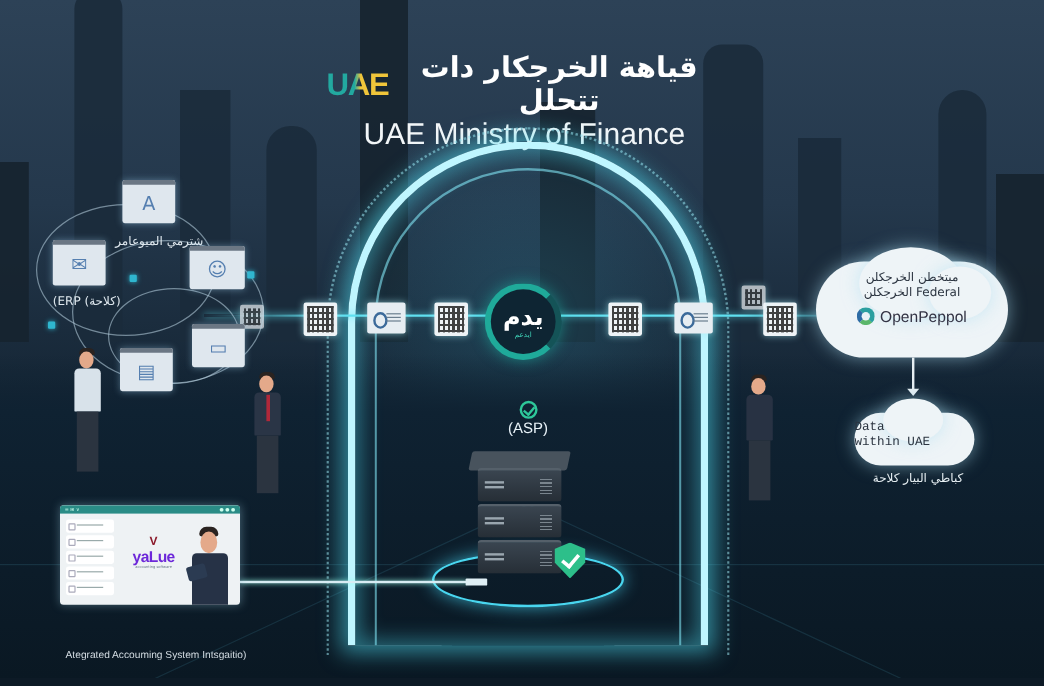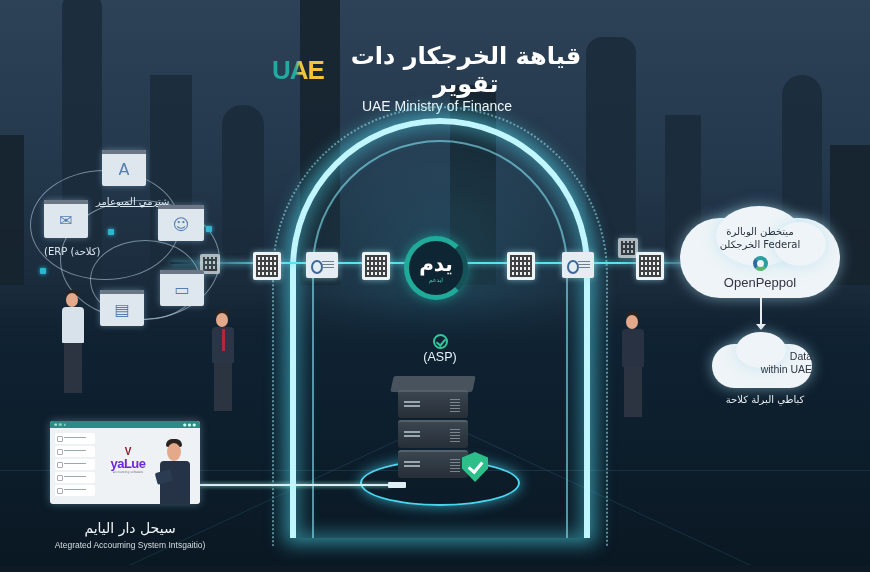--- a/index.html
+++ b/index.html
@@ -15,21 +15,21 @@
     background: linear-gradient(180deg, rgba(14,30,44,0.0) 0%, #0f2232 18%, #0a1823 100%); }
   .grid-line { position: absolute; height: 1px; background: rgba(90,180,210,0.15); transform-origin: left center; }
 
   
   .header { position: absolute; left: 272px; top: 42px; width: 330px; text-align: center; }
   .title-row { display: flex; align-items: center; justify-content: center; gap: 6px; }
   .uae-logo { font-family: "Liberation Sans", sans-serif; font-weight: 700; font-size: 26px; letter-spacing: -1px;
     background: linear-gradient(90deg, #22a9a0 0%, #22a9a0 45%, #f0c53a 55%, #f0c53a 100%);
     -webkit-background-clip: text; background-clip: text; color: transparent; }
   .title-ar { font-size: 24px; font-weight: 700; color: #ffffff; direction: rtl; }
-  .subtitle { font-family: "Liberation Sans", sans-serif; font-size: 14px; color: #f2f6f8; margin-top: 0px; }
+  .subtitle { font-family: "Liberation Sans", sans-serif; font-size: 25px; color: #f2f6f8; margin-top: 0px; }
 
   
   .arch { position: absolute; left: 290px; top: 118px; width: 300px; height: 420px; }
   .arch-outer-dots { position: absolute; left: -18px; top: -12px; width: 336px; height: 440px;
     border: 2px dotted rgba(160,230,240,0.55); border-bottom: none; border-radius: 170px 170px 0 0; }
   .arch-ring { position: absolute; left: 0; top: 0; width: 300px; height: 420px;
     border: 6px solid #bff6ff; border-bottom: none; border-radius: 150px 150px 0 0;
     box-shadow: 0 0 18px 6px rgba(80,220,240,0.55), inset 0 0 18px 4px rgba(80,220,240,0.45); }
   .arch-inner { position: absolute; left: 22px; top: 22px; width: 256px; height: 398px;
     border: 2px solid rgba(130,230,245,0.6); border-bottom: none; border-radius: 128px 128px 0 0; }
@@ -100,29 +100,29 @@
   .p-legs { position: absolute; background: #2b3440; }
 
   
   .cloud { position: absolute; background: #eef4f7; box-shadow: 0 0 14px rgba(170,220,240,0.55); }
   .cloud-main { left: 680px; top: 218px; width: 160px; height: 80px; border-radius: 40px; }
   .cloud-main-bump { left: 716px; top: 206px; width: 86px; height: 60px; border-radius: 50%; }
   .cloud-main-bump2 { left: 774px; top: 222px; width: 52px; height: 44px; border-radius: 50%; }
   .cloud-text { position: absolute; left: 680px; top: 226px; width: 160px; text-align: center; color: #2b3440; }
   .cloud-ar1 { font-size: 10px; direction: rtl; }
   .cloud-ar2 { font-size: 10px; margin-top: 2px; }
-  .peppol { display: flex; align-items: center; justify-content: center; gap: 4px; margin-top: 6px; font-family: "Liberation Sans", sans-serif; font-size: 13px; color: #334; flex-direction: column; }
+  .peppol { display: flex; align-items: center; justify-content: center; gap: 4px; margin-top: 6px; font-family: "Liberation Sans", sans-serif; font-size: 13px; color: #334; }
   .peppol-logo { width: 15px; height: 15px; border-radius: 50%; border: 4px solid #2a9fa0; border-left-color: #2d6ba5; border-bottom-color: #5ab66a; }
 
   .arrow-down { position: absolute; left: 760px; top: 298px; width: 2px; height: 28px; background: #e6eef2; }
   .arrow-down::after { content: ""; position: absolute; left: -4px; bottom: -4px; border-left: 5px solid transparent; border-right: 5px solid transparent; border-top: 6px solid #e6eef2; }
 
   .cloud-small { left: 712px; top: 344px; width: 100px; height: 44px; border-radius: 22px; }
   .cloud-small-bump { left: 736px; top: 332px; width: 50px; height: 36px; border-radius: 50%; }
-  .cloud-small-text { position: absolute; left: 712px; top: 350px; width: 100px; text-align: right; color: #2b3440; font-family: Liberation Sans, sans-serif; font-size: 10.5px; line-height: 13px; }
+  .cloud-small-text { position: absolute; left: 712px; top: 350px; width: 100px; text-align: left; color: #2b3440; font-family: Liberation Mono, monospace; font-size: 10.5px; line-height: 13px; }
   .right-caption { position: absolute; left: 700px; top: 394px; width: 130px; text-align: center; font-size: 10px; color: #e6eef2; direction: rtl; }
 
   
   .app-window { position: absolute; left: 50px; top: 421px; width: 150px; height: 83px; background: #eef2f4; border-radius: 3px; overflow: hidden; box-shadow: 0 0 8px rgba(150,200,220,0.4); }
   .app-bar { height: 7px; background: #2a8c86; display: flex; justify-content: space-between; align-items: center; padding: 0 4px; }
   .app-bar span { font-size: 4px; color: #cfe; }
   .app-list { position: absolute; left: 5px; top: 12px; width: 40px; }
   .app-list-item { height: 11px; margin-bottom: 2px; background: #fff; border-radius: 2px; position: relative; }
   .app-list-item::before { content: ""; position: absolute; left: 2px; top: 3px; width: 4px; height: 4px; border: 1px solid #aab; border-radius: 1px; }
   .app-list-item::after { content: ""; position: absolute; left: 9px; top: 4px; width: 22px; height: 1px; background: #9aa; }
@@ -152,21 +152,21 @@
 
   <div class="sky-glow"></div>
   <div class="floor"></div>
   <div class="grid-line" style="left:440px;top:420px;width:500px;transform:rotate(25deg);"></div>
   <div class="grid-line" style="left:440px;top:420px;width:500px;transform:rotate(155deg);"></div>
   <div class="grid-line" style="left:0;top:470px;width:870px;"></div>
 
   <div class="header">
     <div class="title-row">
       <span class="uae-logo">UAE</span>
-      <span class="title-ar">قياهة الخرجكار دات تقوير</span>
+      <span class="title-ar">قياهة الخرجكار دات تتحلل</span>
     </div>
     <div class="subtitle">UAE Ministry of Finance</div>
   </div>
 
   <div class="arch">
     <div class="arch-outer-dots"></div>
     <div class="arch-ring"></div>
     <div class="arch-inner"></div>
   </div>
 
@@ -218,21 +218,21 @@
   <div class="wire" style="left:60px;top:200px;width:160px;height:120px;"></div>
   <div class="wire" style="left:90px;top:240px;width:110px;height:80px;"></div>
   <div class="node" style="left:108px;top:229px;"></div>
   <div class="node" style="left:40px;top:268px;"></div>
   <div class="node" style="left:206px;top:226px;"></div>
 
   <div class="win" style="left:102px;top:150px;width:44px;height:36px;">
       <div class="bar"></div>
       <span class="glyph">A</span>
     </div>
-  <div class="left-label" style="left:96px;top:196px;text-decoration:underline;">شترمي الميوعامر</div>
+  <div class="left-label" style="left:96px;top:196px;">شترمي الميوعامر</div>
   <div class="win" style="left:44px;top:200px;width:44px;height:38px;">
       <div class="bar"></div>
       <span class="glyph">✉</span>
     </div>
   <div class="left-label" style="left:44px;top:246px;">(ERP (كلاحة)</div>
   <div class="win" style="left:158px;top:205px;width:46px;height:36px;">
       <div class="bar"></div>
       <span class="glyph">☺</span>
     </div>
   <div class="win" style="left:160px;top:270px;width:44px;height:36px;">
@@ -261,37 +261,37 @@
     <div class="p-hair" style="left:6px;top:0;"></div>
     <div class="p-head" style="left:6px;top:3px;"></div>
     <div class="p-body" style="left:2px;top:17px;width:22px;height:38px;background:#283243;"></div>
     <div class="p-legs" style="left:4px;top:55px;width:18px;height:50px;"></div>
   </div>
 
   <div class="cloud cloud-main"></div>
   <div class="cloud cloud-main-bump"></div>
   <div class="cloud cloud-main-bump2"></div>
   <div class="cloud-text">
-    <div class="cloud-ar1">ميتخطن الوبالرة</div>
+    <div class="cloud-ar1">ميتخطن الخرجكلن</div>
     <div class="cloud-ar2">الخرجكلن Federal</div>
     <div class="peppol">
       <span class="peppol-logo"></span>
       <span>OpenPeppol</span>
     </div>
   </div>
 
   <div class="arrow-down"></div>
 
   <div class="cloud cloud-small"></div>
   <div class="cloud cloud-small-bump"></div>
   <div class="cloud-small-text">
     <div>Data</div>
     <div>within UAE</div>
   </div>
-  <div class="right-caption">كباطي البرلة كلاحة</div>
+  <div class="right-caption">كباطي البيار كلاحة</div>
 
   <div class="app-window">
     <div class="app-bar">
       <span>≡ ⊞ ∨</span>
       <span>● ● ●</span>
     </div>
     <div class="app-list">
       <div class="app-list-item"></div>
       <div class="app-list-item"></div>
       <div class="app-list-item"></div>
@@ -303,16 +303,15 @@
       <div class="app-logo-text">yaLue</div>
       <div class="app-logo-tag">accounting software</div>
     </div>
     <div class="person" style="left:112px;top:18px;">
       <div class="p-hair" style="left:4px;top:0;width:16px;height:8px;"></div>
       <div class="p-head" style="left:5px;top:4px;width:14px;height:18px;"></div>
       <div class="p-body" style="left:-2px;top:22px;width:30px;height:44px;background:#263246;"></div>
       <div style="position:absolute;left:-6px;top:32px;width:16px;height:12px;background:#2b3b52;border-radius:2px;transform:rotate(-15deg);"></div>
     </div>
   </div>
-  <div class="app-caption-ar">سيحل دار اليايم</div>
   <div class="app-caption-en">Ategrated Accouming System Intsgaitio)</div>
 
 </div>
 
 </body></html>

